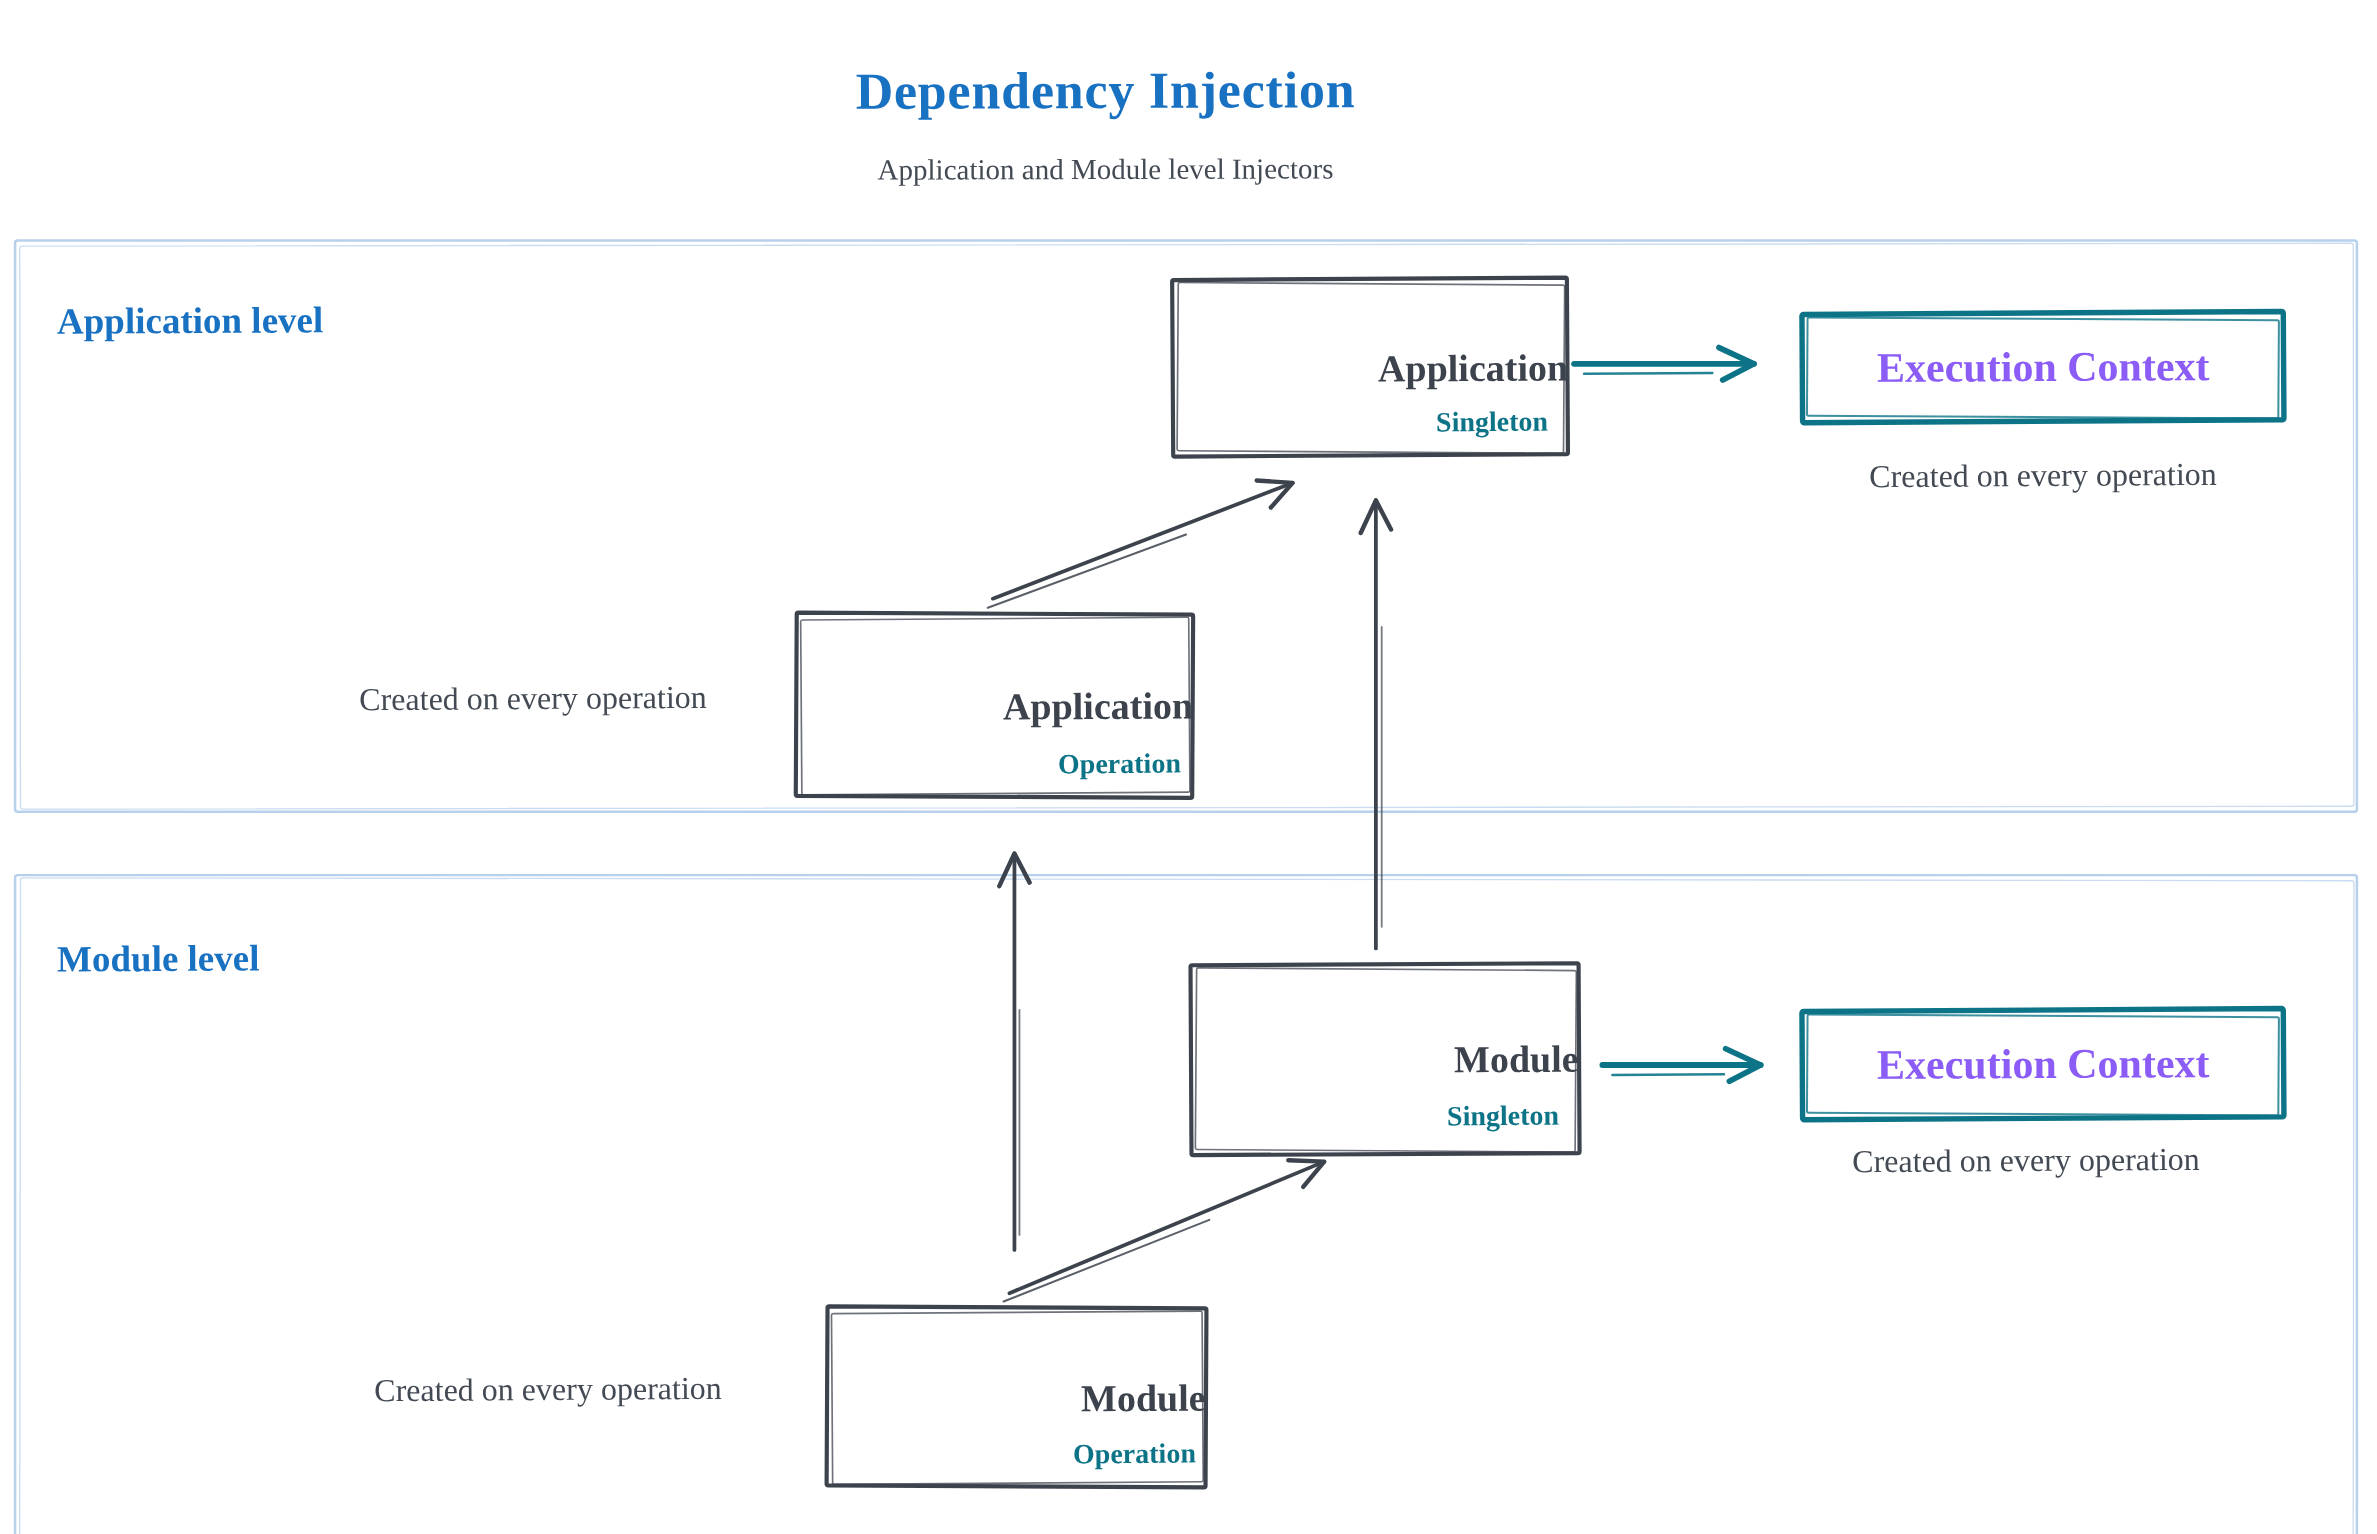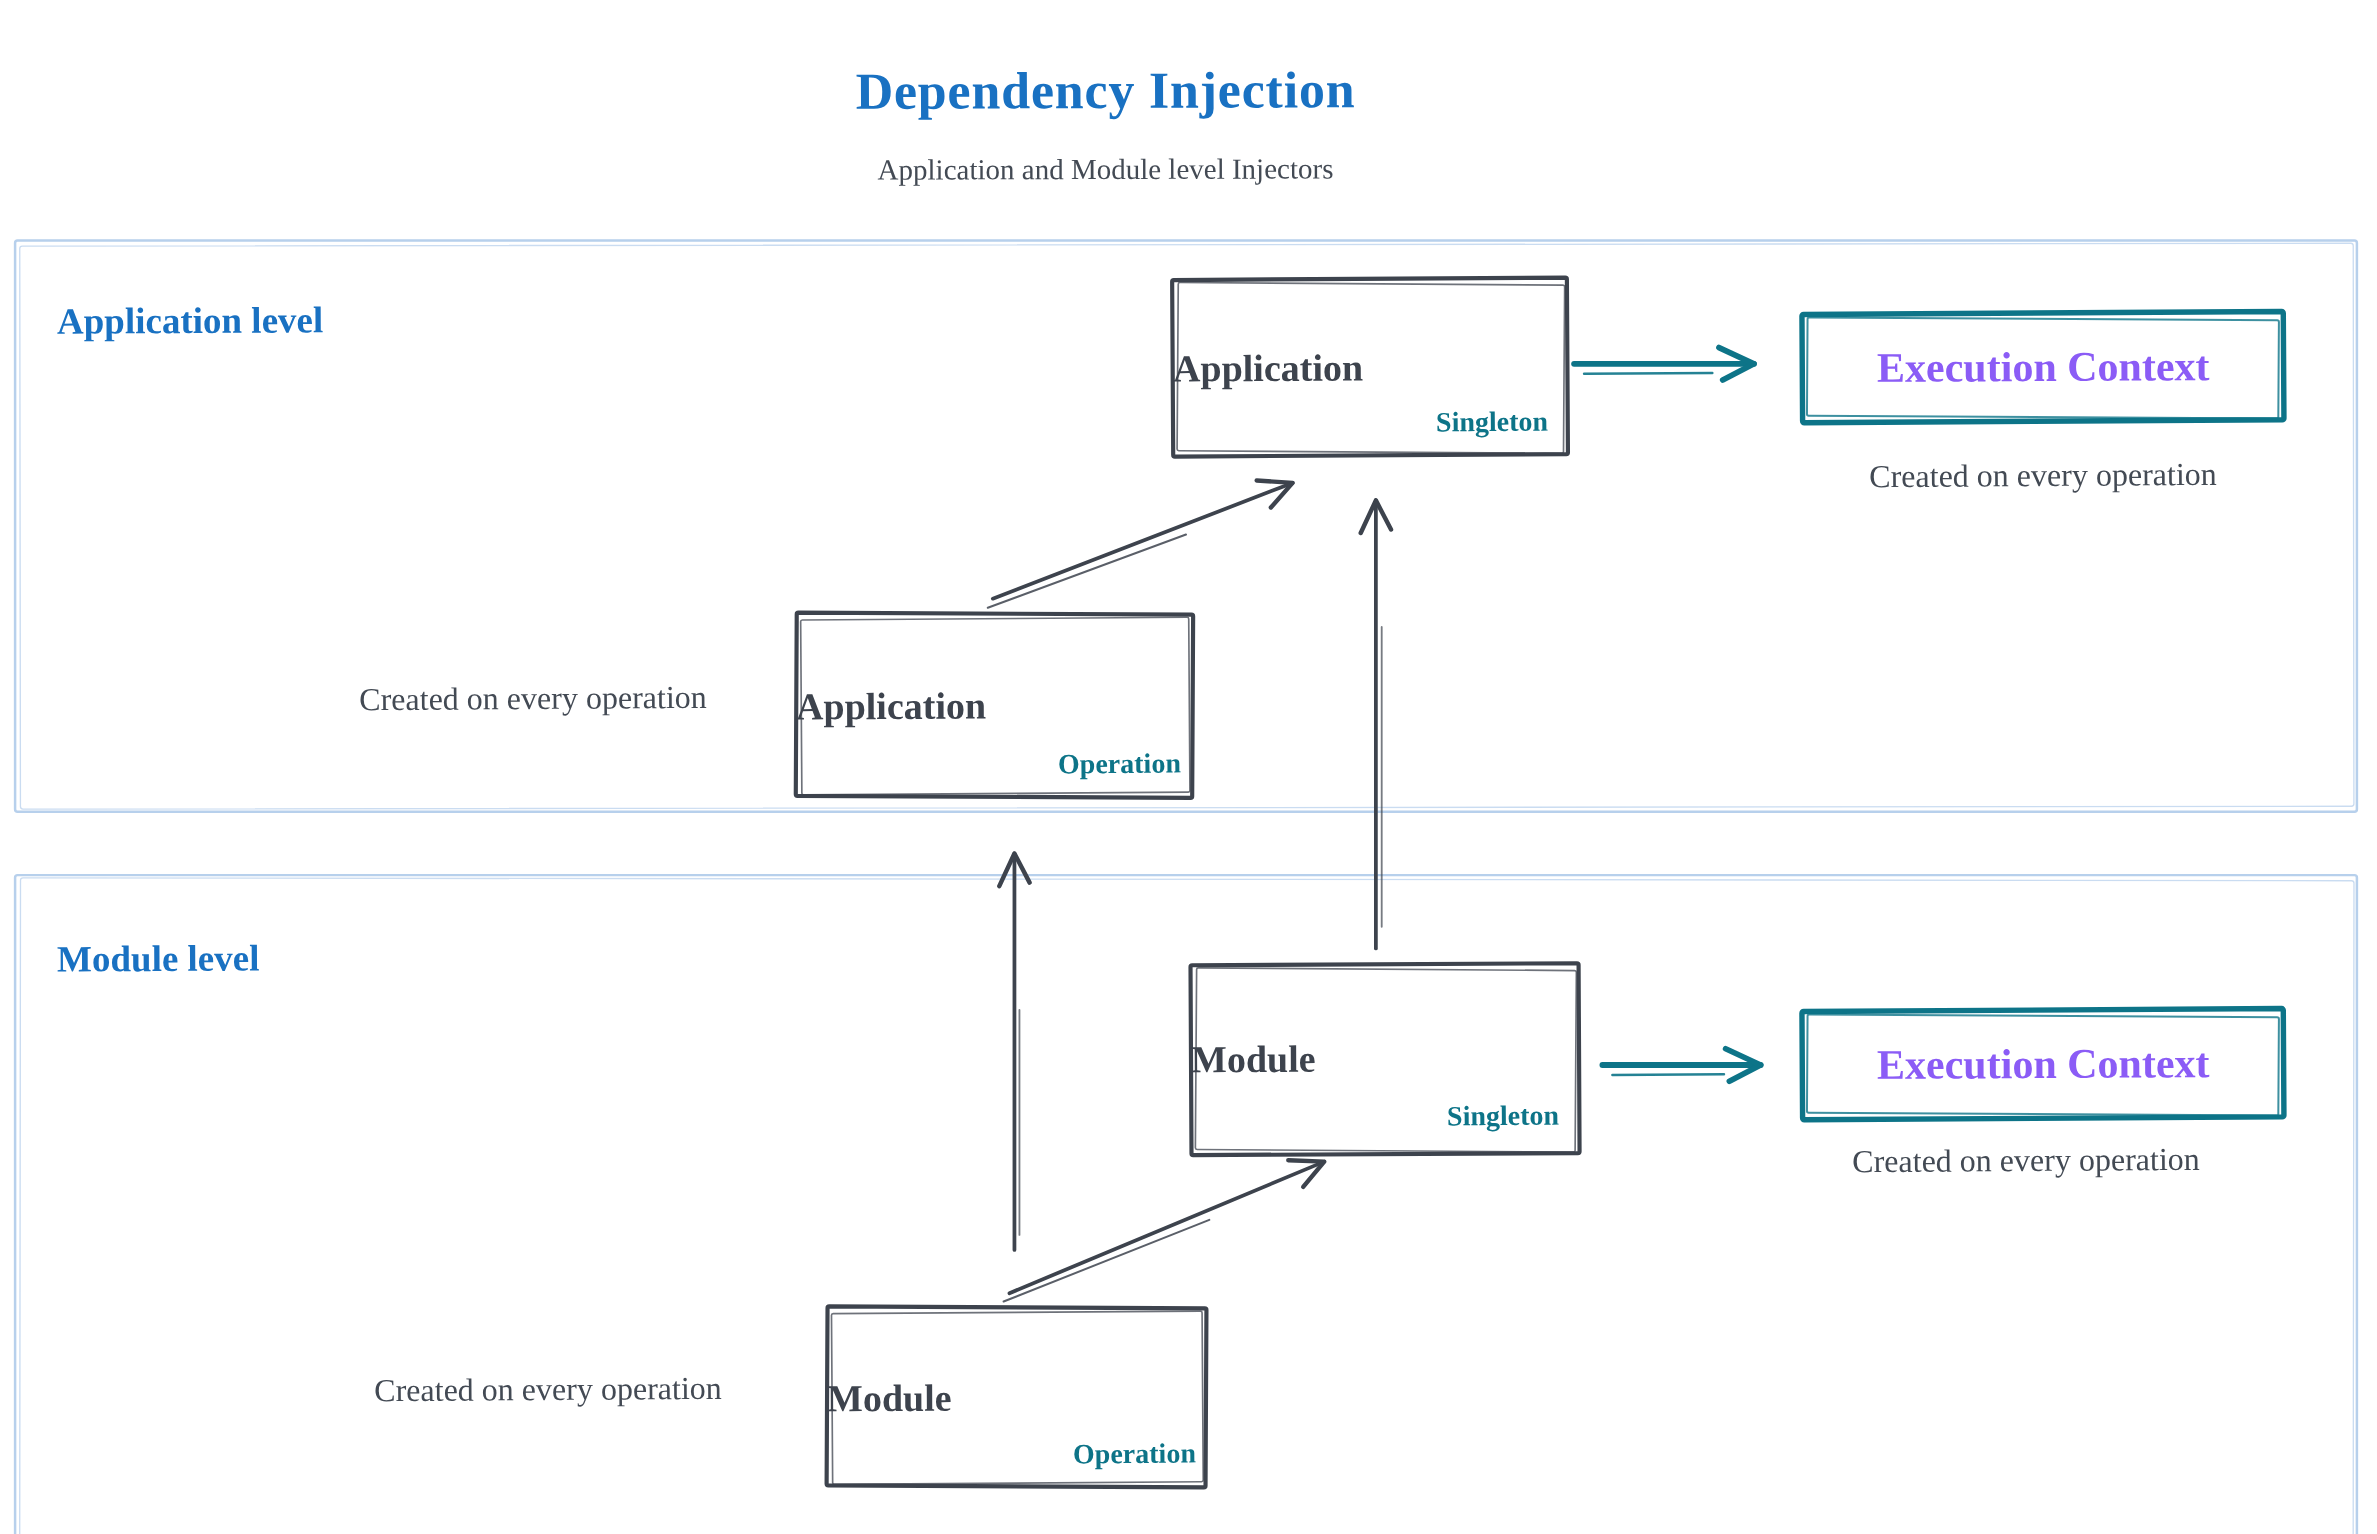--- a/index.html
+++ b/index.html
@@ -28,21 +28,21 @@
   }
   .section-label {
     font-size: 37px; font-weight: 600; color: #1971c2;
     transform: rotate(-0.3deg);
   }
   .section-label.app { left: 57px; top: 255px; }
   .section-label.mod { left: 57px; top: 893px; }
 
   .node {
     position: absolute; display: flex;
-    align-items: center; justify-content: flex-start;
+    align-items: center; justify-content: flex-end;
   }
   .node .node-title {
     font-size: 38px; font-weight: 600; color: #3d434d;
     transform: rotate(-0.3deg);
   }
   .node .node-scope {
     position: absolute; font-size: 28px; font-weight: 600;
     color: #0d7488; transform: rotate(-0.5deg);
   }
   .node.app-singleton { left: 1173px; top: 235px;  width: 395px; height: 177px; }

